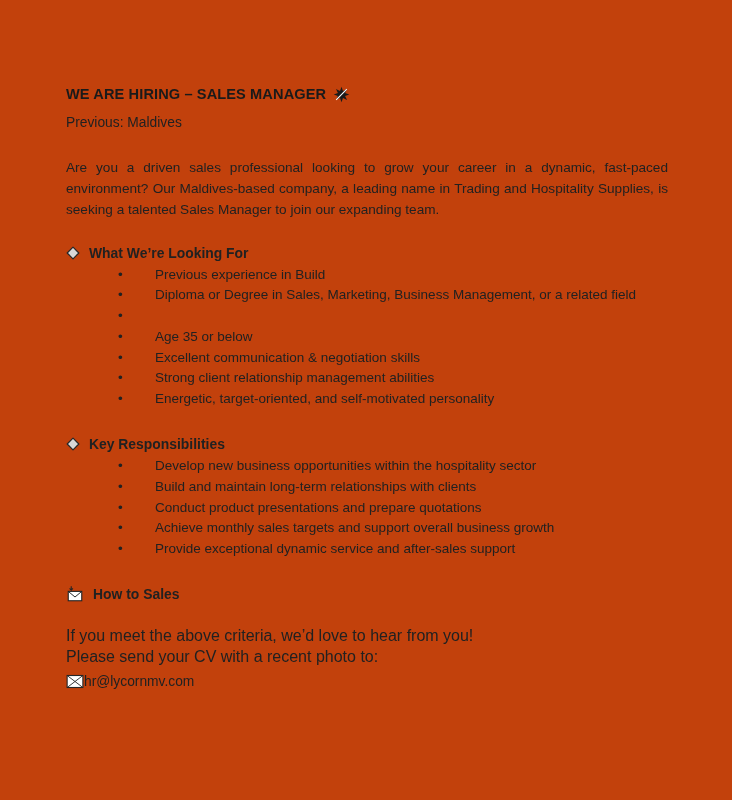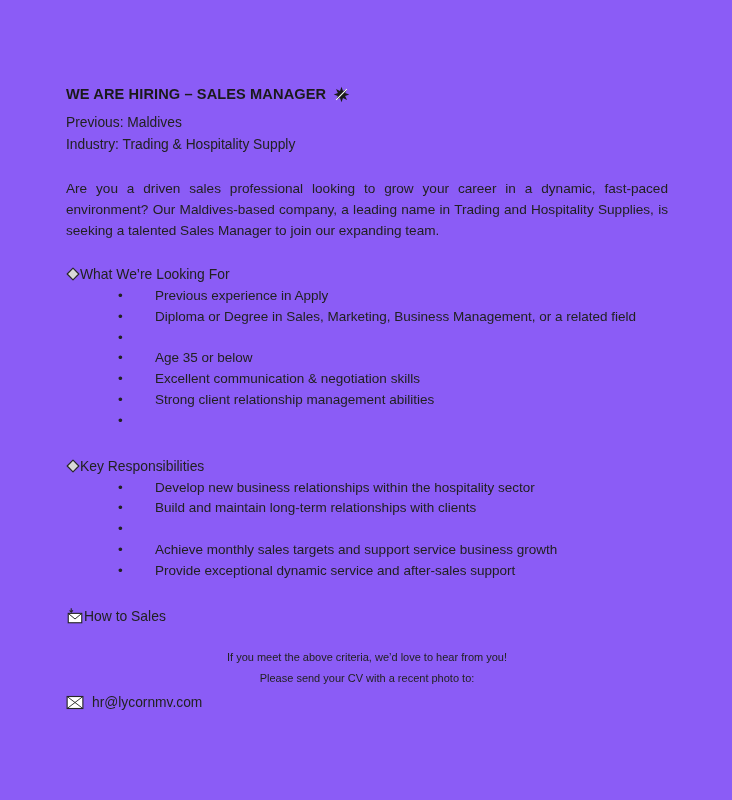--- a/index.html
+++ b/index.html
@@ -6,21 +6,21 @@
   body {
     background: #ffffff;
     font-family: "Liberation Sans", sans-serif;
     color: #212121;
   }
   .page {
     position: relative;
     width: 732px;
     height: 800px;
     box-sizing: border-box;
-    background: #8b5cf6;
+    background: #c2410c;
     padding: 84px 64px 0 66px;
     overflow: hidden;
   }
   .title {
     display: flex;
     align-items: center;
     gap: 7px;
     font-size: 14.6px;
     font-weight: bold;
     letter-spacing: 0.1px;
@@ -37,25 +37,26 @@
     width: 602px;
     margin: 23px 0 8px 0;
     font-size: 13.6px;
     line-height: 21px;
     text-align: justify;
     color: #212121;
   }
   .section-heading {
     display: flex;
     align-items: center;
-    gap: 0;
+    gap: 9px;
     font-size: 13.9px;
     line-height: 20px;
     color: #212121;
     margin: 23px 0 0 0;
+    font-weight: bold;
   }
   .section-heading.gap-large { margin-top: 24px; }
   ul.bullets {
     list-style: none;
     margin: 2px 0 0 0;
     padding: 0 0 0 52px;
   }
   ul.bullets li {
     display: flex;
     align-items: flex-start;
@@ -63,30 +64,28 @@
     line-height: 20.8px;
     color: #212121;
   }
   ul.bullets .marker {
     flex: 0 0 37px;
     font-size: 13.5px;
     color: #212121;
   }
   .closing {
     margin: 0;
-    font-size: 11px;
+    font-size: 16px;
     line-height: 21.3px;
     color: #212121;
-    text-align: center;
   }
   .closing.first { margin-top: 21px; }
   .email-line {
     display: flex;
     align-items: center;
-    gap: 8px;
     margin-top: 3px;
     font-size: 13.8px;
     line-height: 21.3px;
   }
   .email-line a {
     color: #212121;
     text-decoration: none;
     cursor: pointer;
   }
   .icon { display: inline-flex; align-items: center; justify-content: center; }
@@ -101,36 +100,35 @@
     <span>WE ARE HIRING – SALES MANAGER</span>
     <span class="icon">
       <svg width="17" height="17" viewBox="0 0 24 24">
         <polygon fill="#1a1a1a" points="23,12 17.1,14.1 19.8,19.8 14.1,17.1 12,23 9.9,17.1 4.2,19.8 6.9,14.1 1,12 6.9,9.9 4.2,4.2 9.9,6.9 12,1 14.1,6.9 19.8,4.2 17.1,9.9"></polygon>
         <line x1="4.5" y1="19.5" x2="19.5" y2="4.5" stroke="#ffffff" stroke-width="1.6"></line>
       </svg>
     </span>
   </h1>
 
   <div class="meta-line">Previous: Maldives</div>
-  <div class="meta-line">Industry: Trading &amp; Hospitality Supply</div>
 
   <p class="intro">Are you a driven sales professional looking to grow your career in a dynamic, fast-paced environment? Our Maldives-based company, a leading name in Trading and Hospitality Supplies, is seeking a talented Sales Manager to join our expanding team.</p>
 
   <div class="section-heading">
     <span class="icon">
       <svg width="14" height="14" viewBox="0 0 24 24">
         <polygon points="12,2 22,12 12,22 2,12" fill="#d8d8d8" stroke="#262626" stroke-width="2" stroke-linejoin="round"></polygon>
       </svg>
     </span>
     <span>What We’re Looking For</span>
   </div>
   <ul class="bullets">
     <li>
         <span class="marker">•</span>
-        <span>Previous experience in Apply</span>
+        <span>Previous experience in Build</span>
       </li>
     <li>
         <span class="marker">•</span>
         <span>Diploma or Degree in Sales, Marketing, Business Management, or a related field</span>
       </li>
     <li>
         <span class="marker">•</span>
       </li>
     <li>
         <span class="marker">•</span>
@@ -139,46 +137,48 @@
     <li>
         <span class="marker">•</span>
         <span>Excellent communication &amp; negotiation skills</span>
       </li>
     <li>
         <span class="marker">•</span>
         <span>Strong client relationship management abilities</span>
       </li>
     <li>
         <span class="marker">•</span>
+        <span>Energetic, target-oriented, and self-motivated personality</span>
       </li>
   </ul>
 
   <div class="section-heading gap-large">
     <span class="icon">
       <svg width="14" height="14" viewBox="0 0 24 24">
         <polygon points="12,2 22,12 12,22 2,12" fill="#d8d8d8" stroke="#262626" stroke-width="2" stroke-linejoin="round"></polygon>
       </svg>
     </span>
     <span>Key Responsibilities</span>
   </div>
   <ul class="bullets">
     <li>
         <span class="marker">•</span>
-        <span>Develop new business relationships within the hospitality sector</span>
+        <span>Develop new business opportunities within the hospitality sector</span>
       </li>
     <li>
         <span class="marker">•</span>
         <span>Build and maintain long-term relationships with clients</span>
       </li>
     <li>
         <span class="marker">•</span>
-      </li>
-    <li>
-        <span class="marker">•</span>
-        <span>Achieve monthly sales targets and support service business growth</span>
+        <span>Conduct product presentations and prepare quotations</span>
+      </li>
+    <li>
+        <span class="marker">•</span>
+        <span>Achieve monthly sales targets and support overall business growth</span>
       </li>
     <li>
         <span class="marker">•</span>
         <span>Provide exceptional dynamic service and after-sales support</span>
       </li>
   </ul>
 
   <div class="section-heading gap-large">
     <span class="icon">
       <svg width="18" height="18" viewBox="0 0 24 24">

